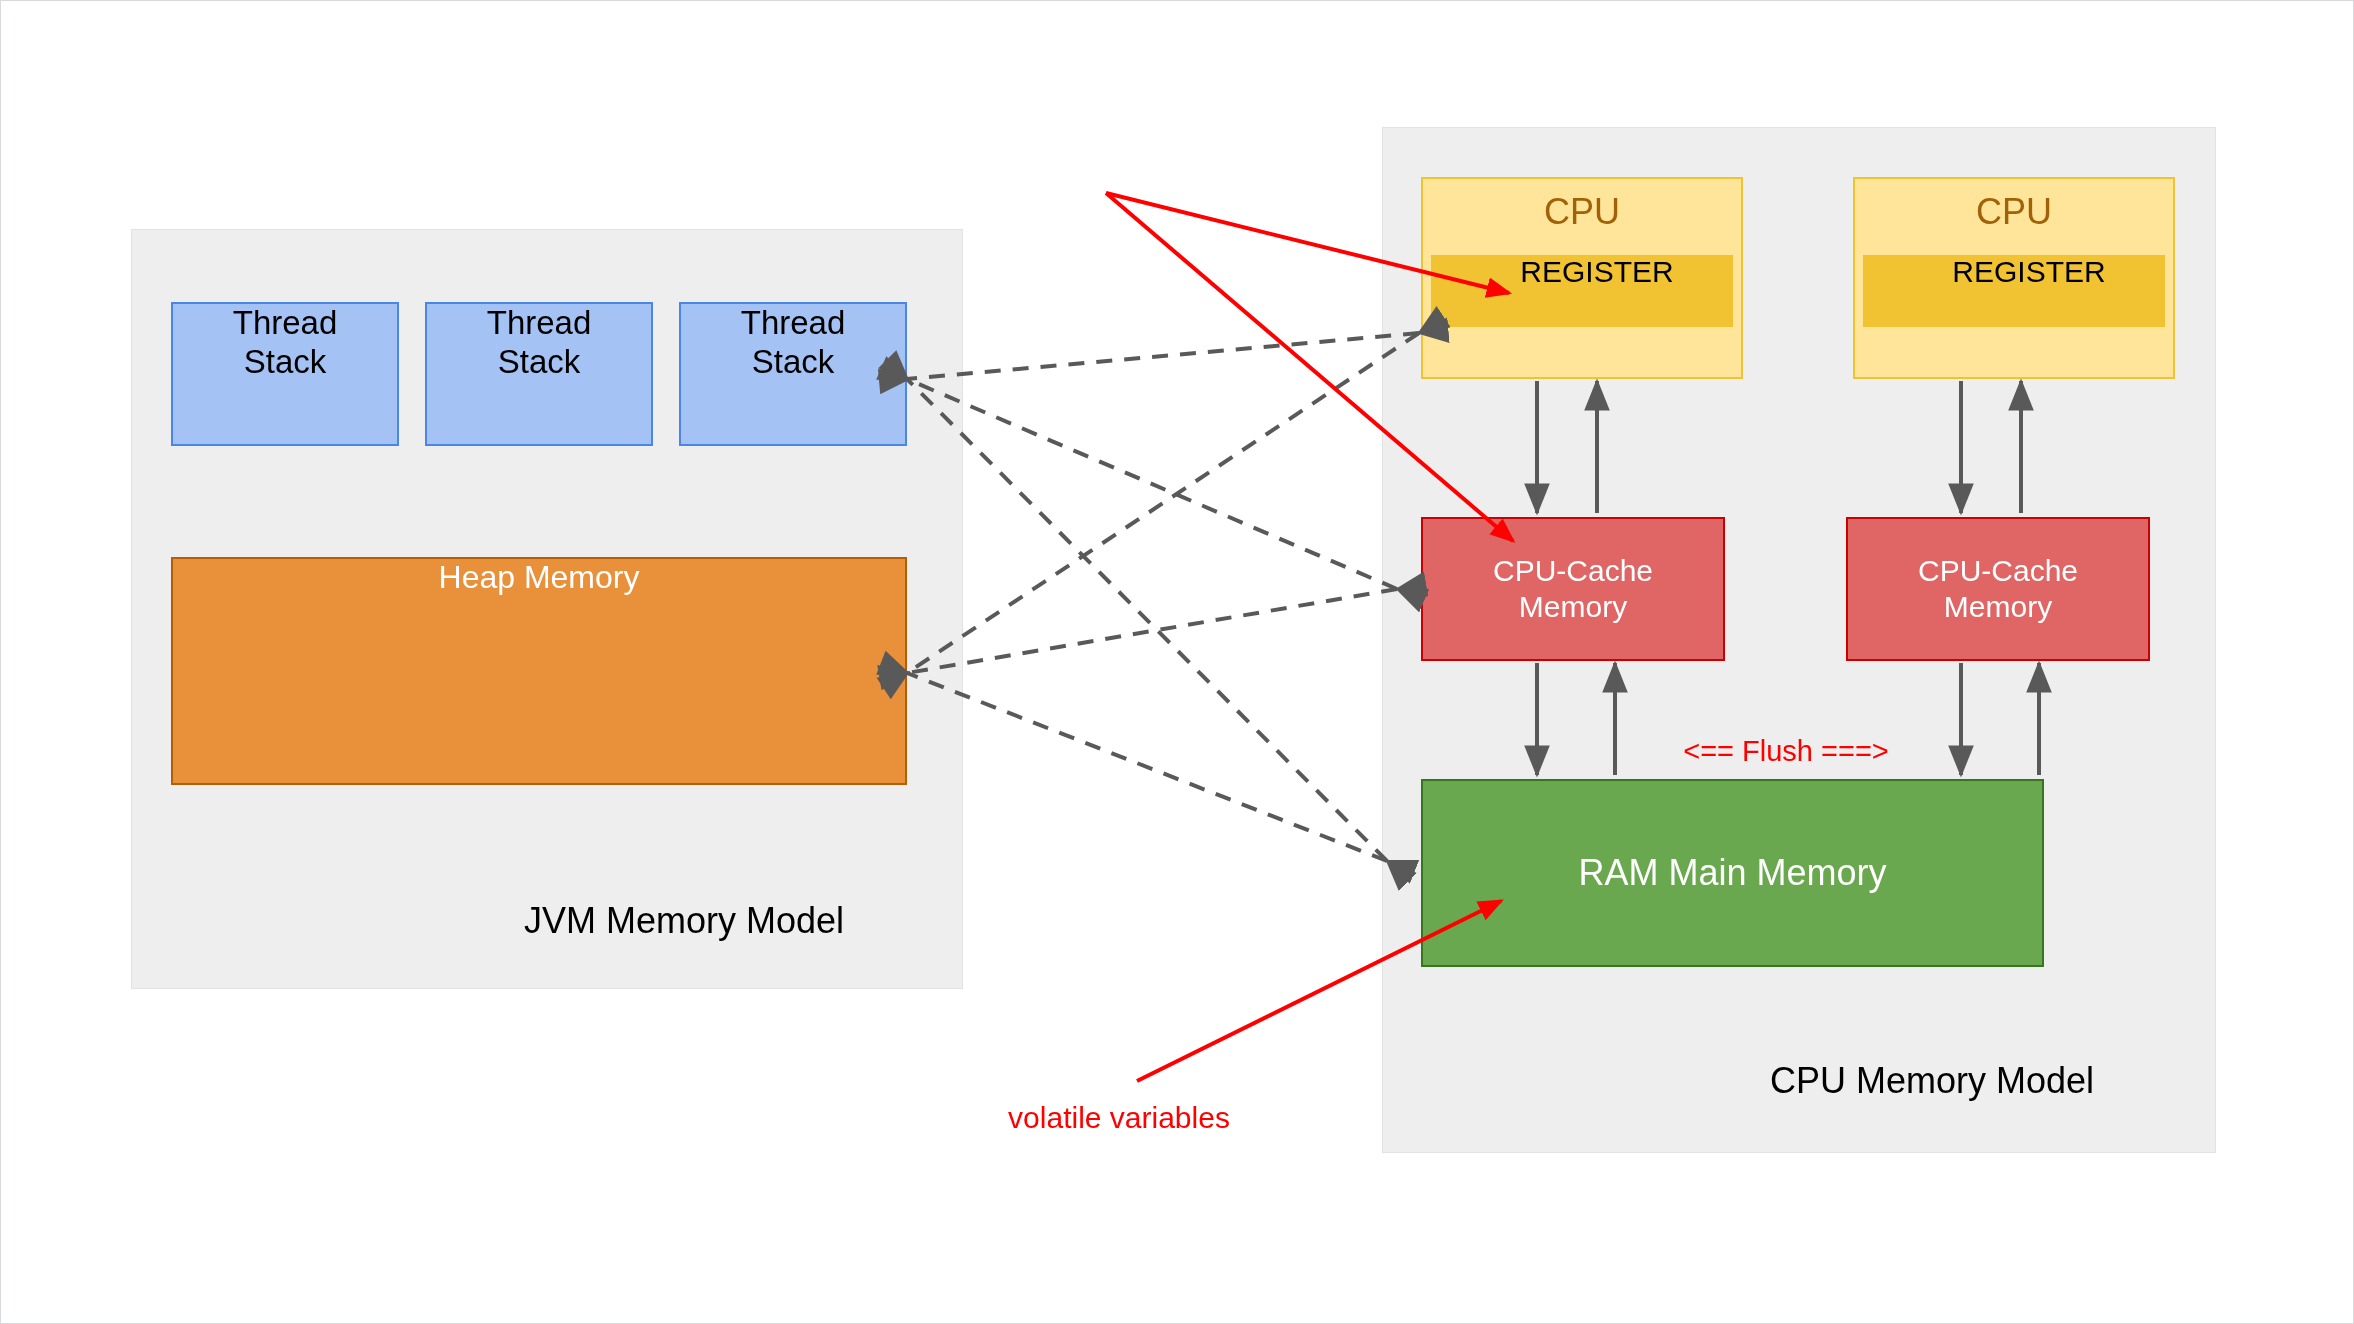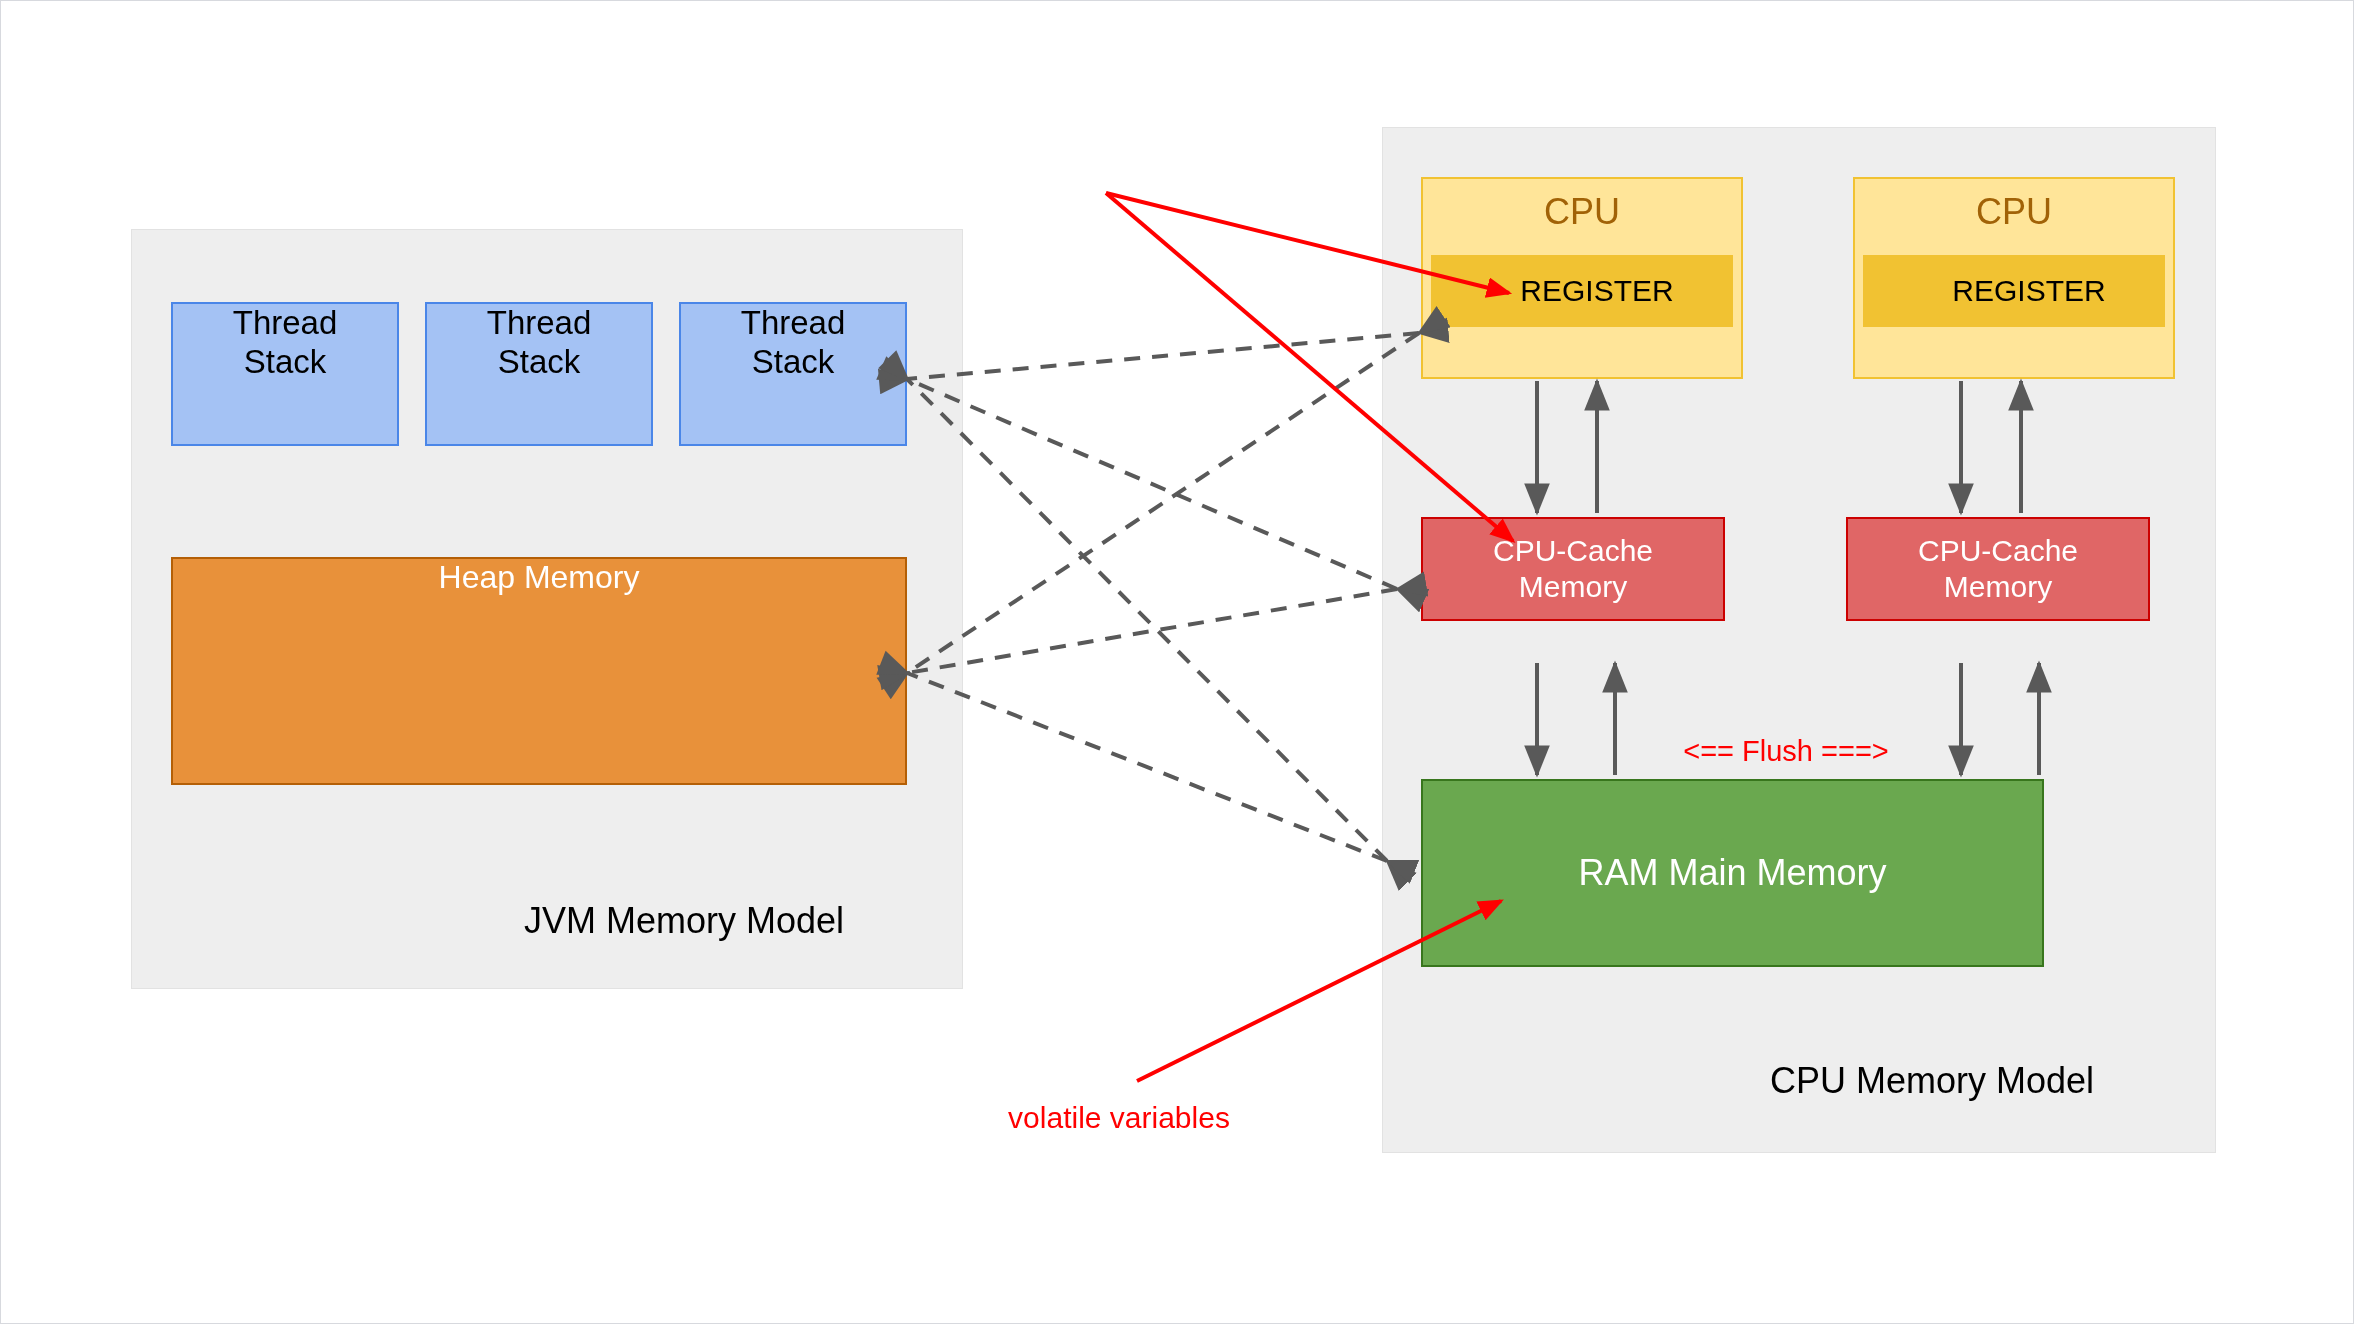--- a/index.html
+++ b/index.html
@@ -88,33 +88,33 @@
     font-size: 36px;
     color: #a16207;
   }
   .register-box {
     position: absolute;
     left: 8px; right: 8px;
     top: 76px;
     height: 72px;
     background: #f1c232;
     display: flex;
-    align-items: center;
+    align-items: flex-start;
     justify-content: center;
     font-size: 30px;
     color: #000000;
     box-sizing: border-box;
     padding-left: 30px;
   }
 
   .cache-box {
     position: absolute;
     top: 516px;
     width: 304px;
-    height: 104px;
+    height: 144px;
     background: #e06666;
     border: 2px solid #cc0000;
     color: #ffffff;
     font-size: 30px;
     box-sizing: border-box;
     display: flex;
     align-items: center;
     justify-content: center;
     text-align: center;
     line-height: 1.2;

